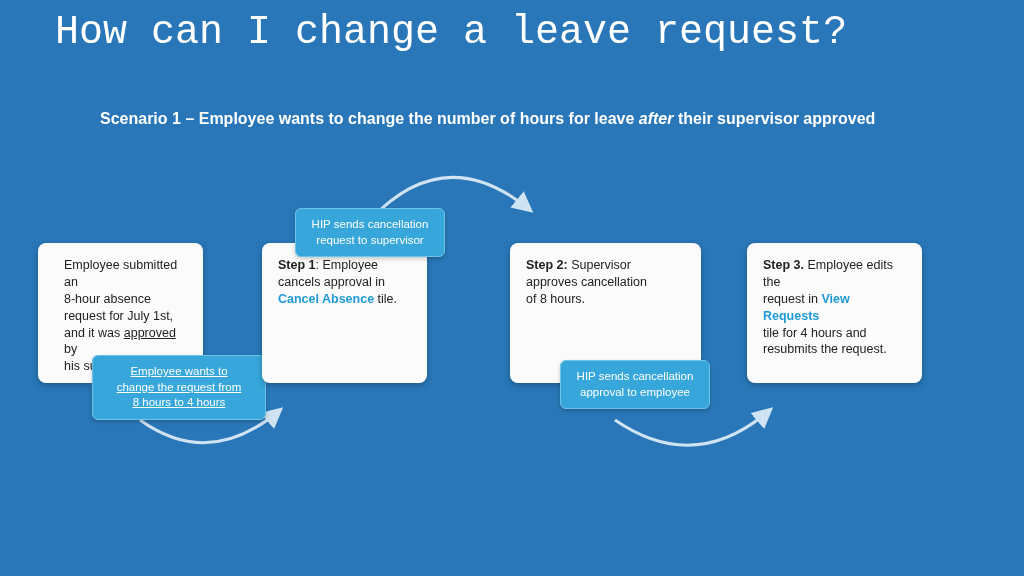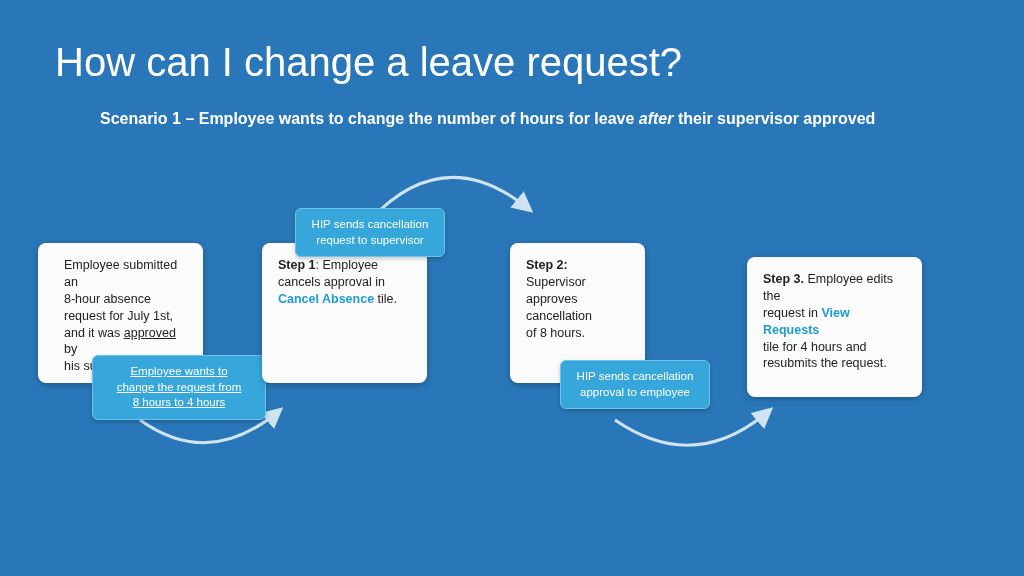--- a/index.html
+++ b/index.html
@@ -6,23 +6,24 @@
   html, body { width: 1024px; height: 576px; overflow: hidden; }
   body {
     background: #2977b8;
     font-family: "Segoe UI", Arial, sans-serif;
     color: #ffffff;
     position: relative;
   }
   .title {
     position: absolute;
     left: 55px;
-    top: 40px;
+    top: 10px;
     font-size: 40px;
     font-weight: 300;
+    font-family: Liberation Mono, monospace;
   }
   .scenario {
     position: absolute;
     left: 100px;
     top: 110px;
     font-size: 16px;
     font-weight: 700;
   }
   .scenario em { font-style: italic; }
   .stage { position: absolute; top: 0; left: 0; width: 1024px; height: 576px; }
@@ -94,30 +95,30 @@
   <div class="card" style="left:262px; top:243px; width:165px; height:140px;">
     <b>Step 1</b><span>: Employee</span><br>
     <span>cancels approval in</span><br>
     <span class="link">Cancel Absence</span><span> tile.</span>
   </div>
   <div class="callout" style="left:295px; top:208px; width:150px;">
     <span>HIP sends cancellation</span><br>
     <span>request to supervisor</span>
   </div>
 
-  <div class="card" style="left:510px; top:243px; width:135px; height:140px;">
+  <div class="card" style="left:510px; top:243px; width:191px; height:140px;">
     <b>Step 2:</b><span> Supervisor</span><br>
     <span>approves cancellation</span><br>
     <span>of 8 hours.</span>
   </div>
   <div class="callout" style="left:560px; top:360px; width:150px;">
     <span>HIP sends cancellation</span><br>
     <span>approval to employee</span>
   </div>
 
-  <div class="card" style="left:747px; top:257px; width:175px; height:140px;">
+  <div class="card" style="left:747px; top:243px; width:175px; height:140px;">
     <b>Step 3.</b><span> Employee edits the</span><br>
     <span>request in </span><span class="link">View Requests</span><br>
     <span>tile for 4 hours and</span><br>
     <span>resubmits the request.</span>
   </div>
 
 </div>
 
 </body></html>

